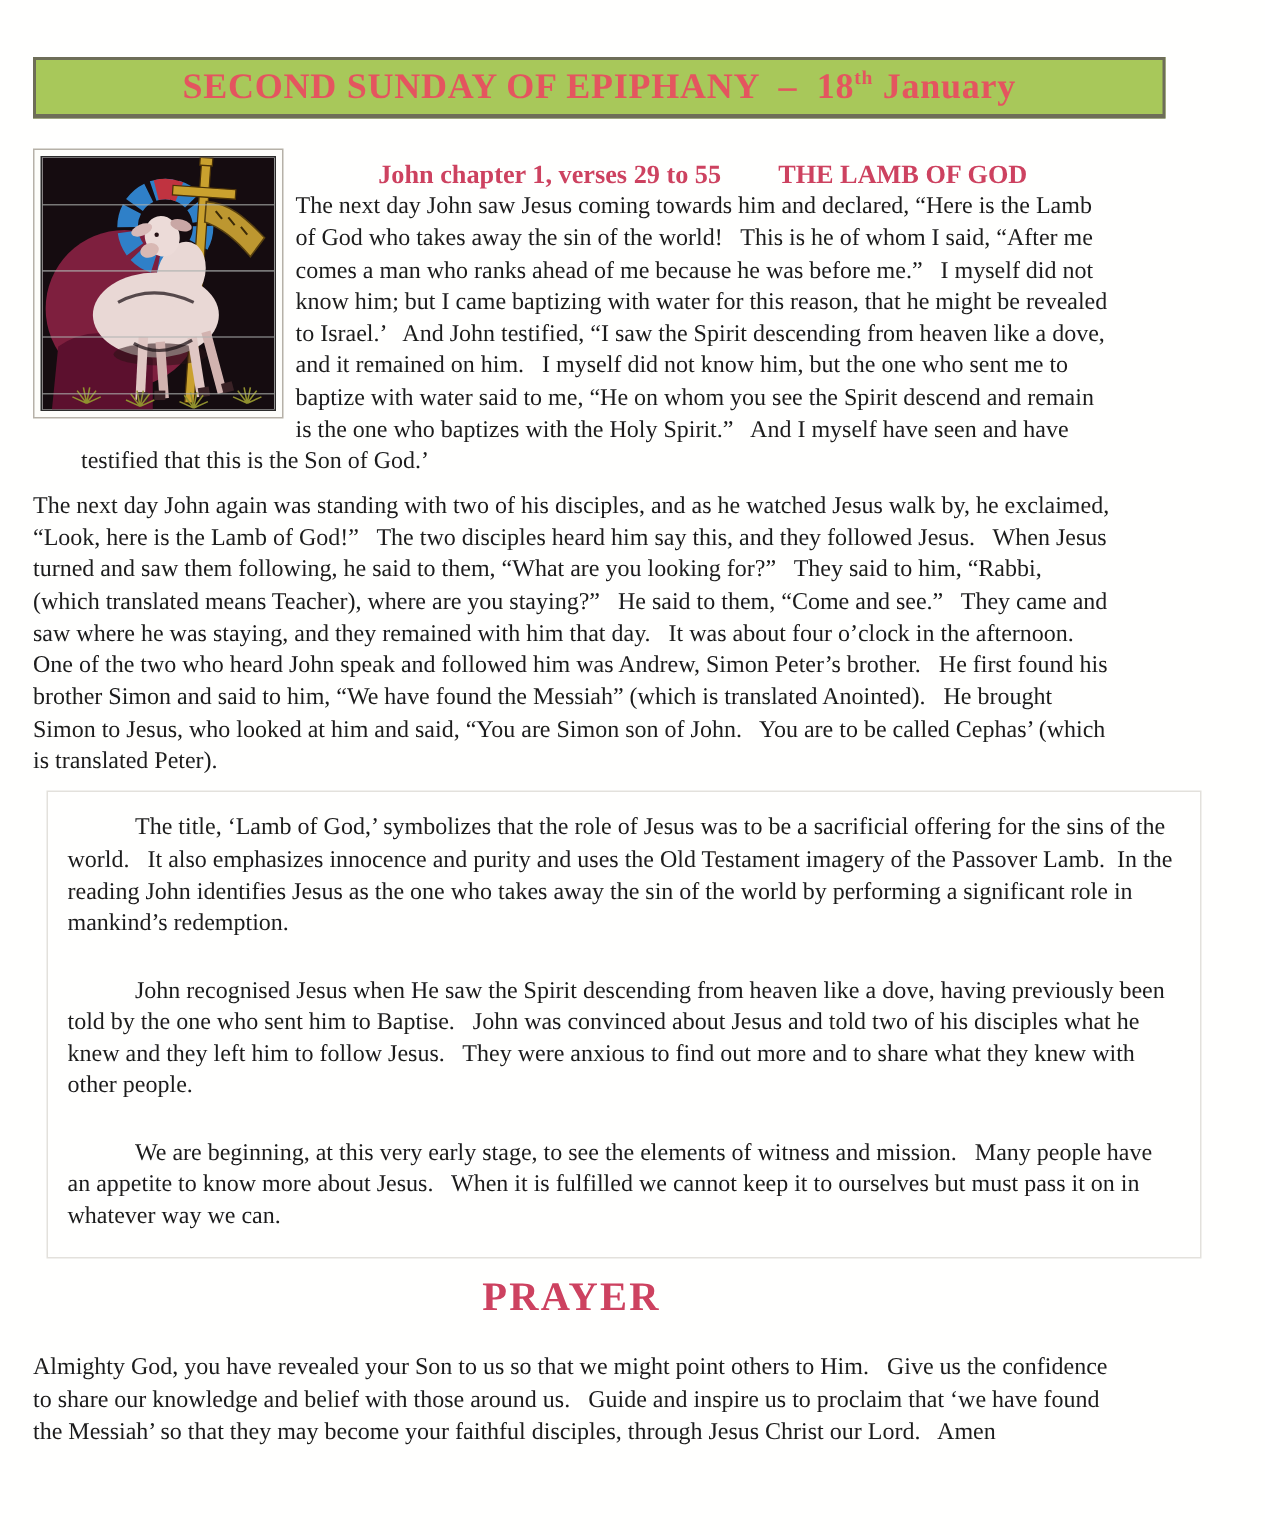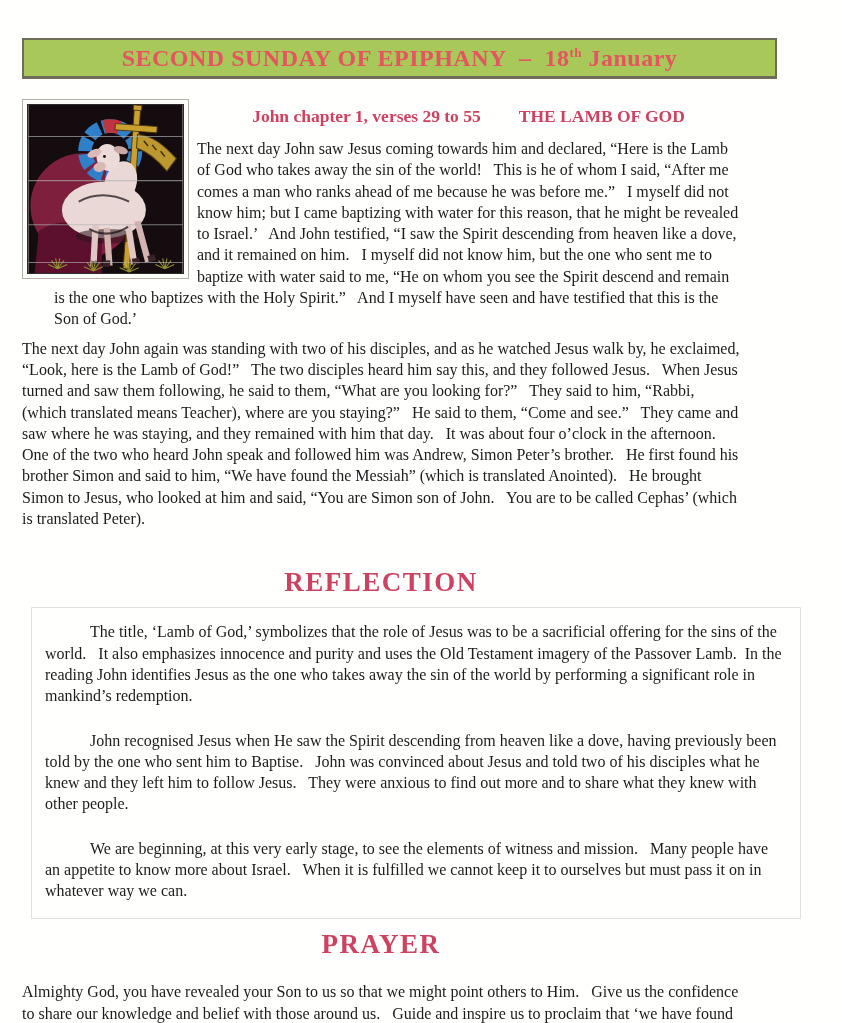--- a/index.html
+++ b/index.html
@@ -50,21 +50,21 @@
     font-weight:bold;font-size:17.5px;
     color:var(--heading-red);
     white-space:pre;
   }
   .heading-gap{display:inline-block;width:38px;}
   .body-text{
     font-size:16px;line-height:21.3px;
     white-space:pre-wrap;
     margin:0;
   }
-  .scripture p.first{margin-top:11px;padding-left:32px;}
+  .scripture p.first{padding-left:32px;}
   .scripture p.second{margin-top:8px;clear:none;}
   
   .section-heading{
     text-align:center;
     font-weight:bold;font-size:27px;letter-spacing:1.5px;
     color:var(--heading-red);
     margin:0;
   }
   .reflection-heading{margin-top:38px;}
   .reflection-box{
@@ -156,24 +156,23 @@
       </svg>
     </div>
 
     <div class="scripture-heading"><span>John chapter 1, verses 29 to 55</span><span class="heading-gap"></span><span>THE LAMB OF GOD</span></div>
 
     <p class="body-text first">The next day John saw Jesus coming towards him and declared, “Here is the Lamb of God who takes away the sin of the world!   This is he of whom I said, “After me comes a man who ranks ahead of me because he was before me.”   I myself did not know him; but I came baptizing with water for this reason, that he might be revealed to Israel.’   And John testified, “I saw the Spirit descending from heaven like a dove, and it remained on him.   I myself did not know him, but the one who sent me to baptize with water said to me, “He on whom you see the Spirit descend and remain is the one who baptizes with the Holy Spirit.”   And I myself have seen and have testified that this is the Son of God.’</p>
 
     <p class="body-text second">The next day John again was standing with two of his disciples, and as he watched Jesus walk by, he exclaimed, “Look, here is the Lamb of God!”   The two disciples heard him say this, and they followed Jesus.   When Jesus turned and saw them following, he said to them, “What are you looking for?”   They said to him, “Rabbi, (which translated means Teacher), where are you staying?”   He said to them, “Come and see.”   They came and saw where he was staying, and they remained with him that day.   It was about four o’clock in the afternoon.   One of the two who heard John speak and followed him was Andrew, Simon Peter’s brother.   He first found his brother Simon and said to him, “We have found the Messiah” (which is translated Anointed).   He brought Simon to Jesus, who looked at him and said, “You are Simon son of John.   You are to be called Cephas’ (which is translated Peter).</p>
   </div>
 
-  <h2 class="section-heading reflection-heading">REFLECTION</h2>
 
   <div class="reflection-box">
     <p class="body-text">The title, ‘Lamb of God,’ symbolizes that the role of Jesus was to be a sacrificial offering for the sins of the world.   It also emphasizes innocence and purity and uses the Old Testament imagery of the Passover Lamb.  In the reading John identifies Jesus as the one who takes away the sin of the world by performing a significant role in mankind’s redemption.</p>
     <p class="body-text">John recognised Jesus when He saw the Spirit descending from heaven like a dove, having previously been told by the one who sent him to Baptise.   John was convinced about Jesus and told two of his disciples what he knew and they left him to follow Jesus.   They were anxious to find out more and to share what they knew with other people.</p>
-    <p class="body-text">We are beginning, at this very early stage, to see the elements of witness and mission.   Many people have an appetite to know more about Israel.   When it is fulfilled we cannot keep it to ourselves but must pass it on in whatever way we can.</p>
+    <p class="body-text">We are beginning, at this very early stage, to see the elements of witness and mission.   Many people have an appetite to know more about Jesus.   When it is fulfilled we cannot keep it to ourselves but must pass it on in whatever way we can.</p>
   </div>
 
   <h2 class="section-heading prayer-heading">PRAYER</h2>
   <p class="body-text prayer-text">Almighty God, you have revealed your Son to us so that we might point others to Him.   Give us the confidence to share our knowledge and belief with those around us.   Guide and inspire us to proclaim that ‘we have found the Messiah’ so that they may become your faithful disciples, through Jesus Christ our Lord.   Amen</p>
 
 </div>
 
 </body></html>

